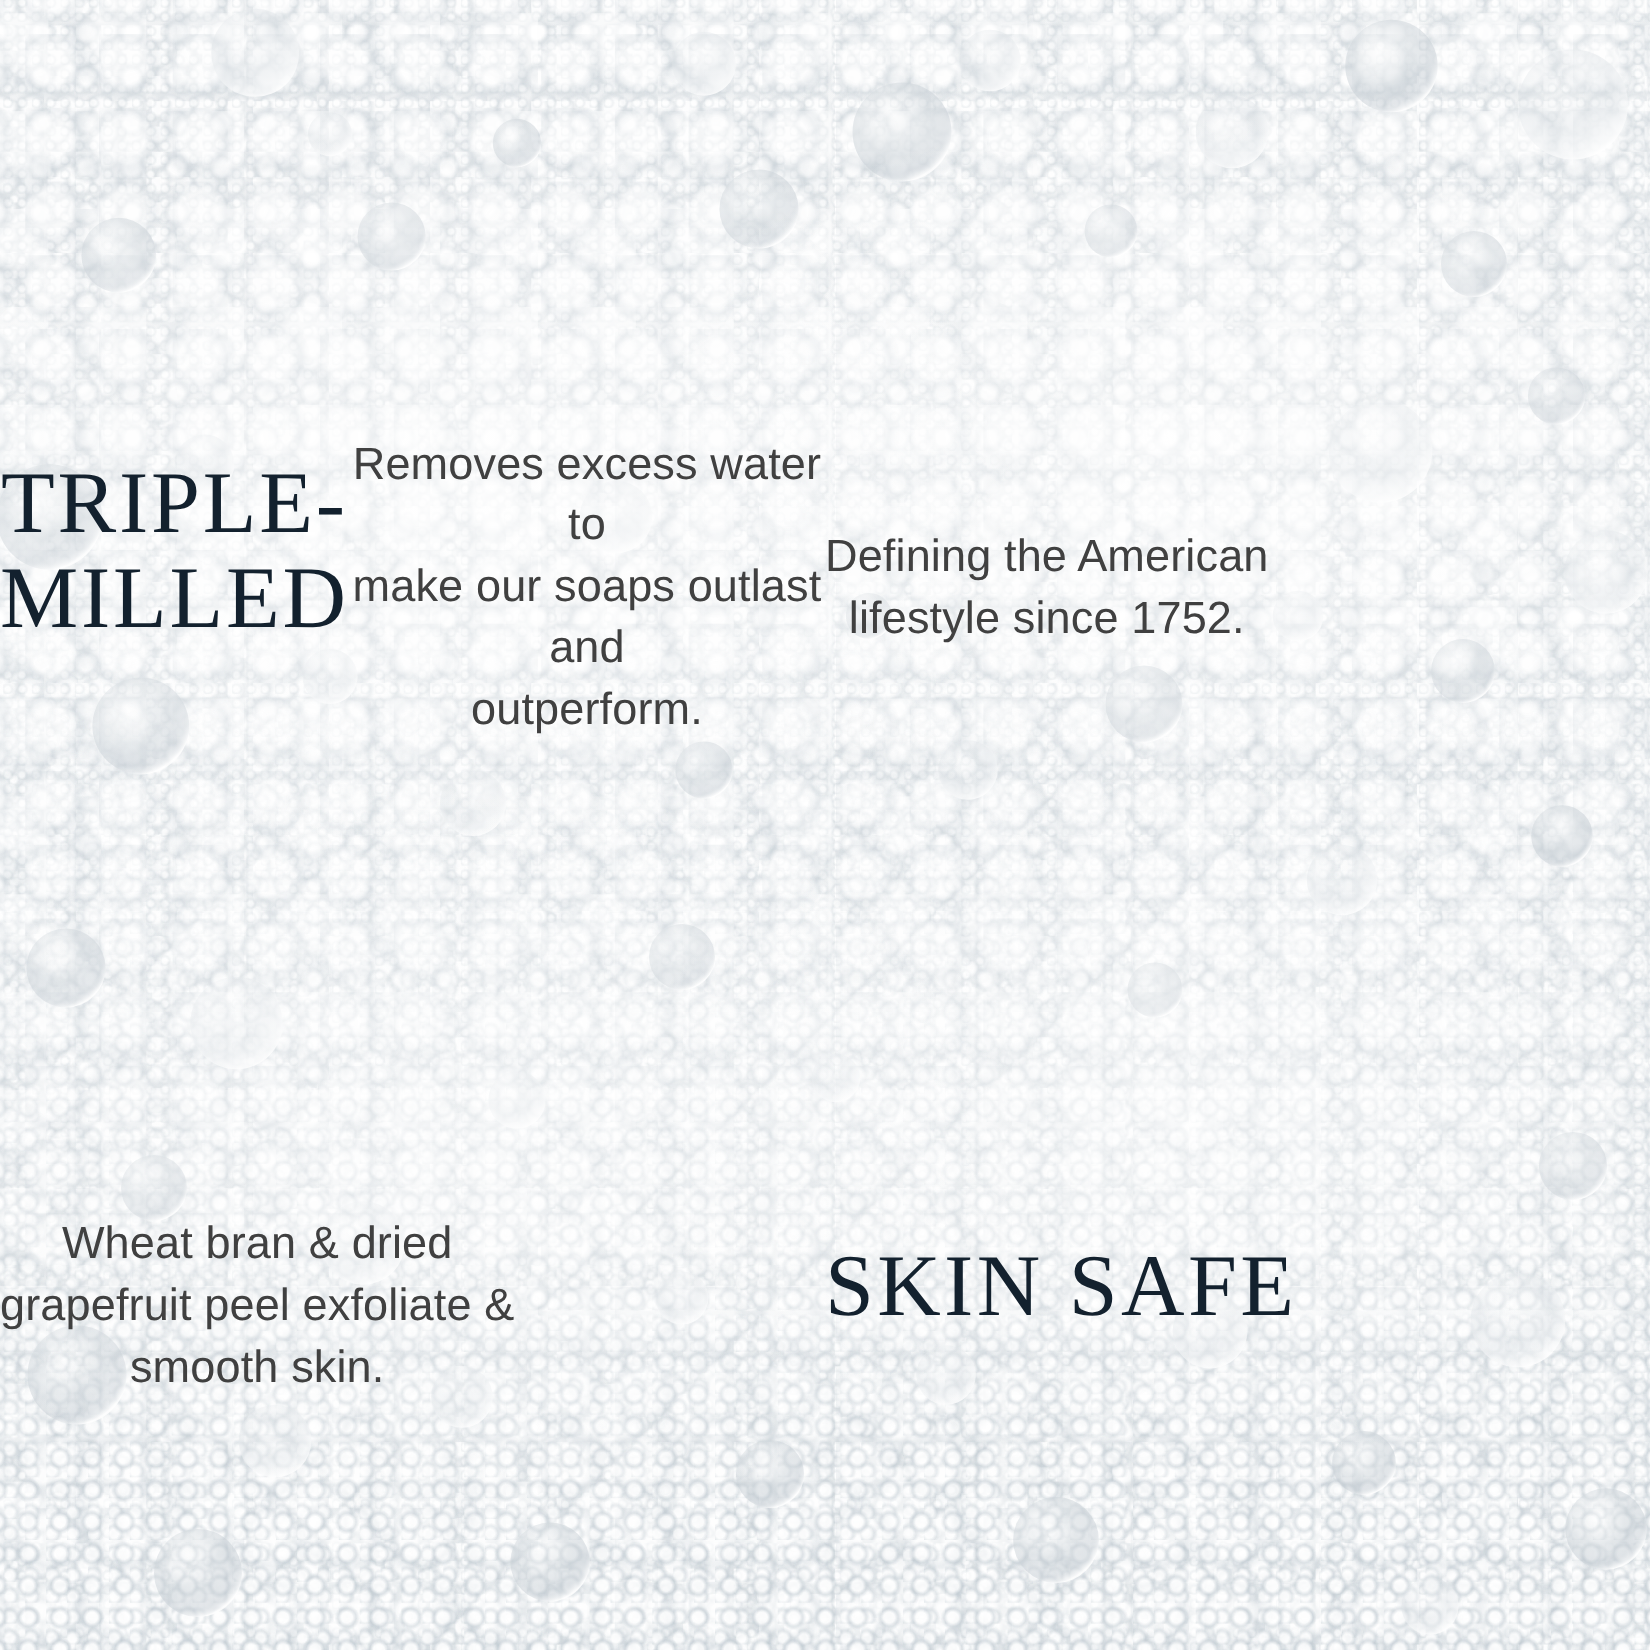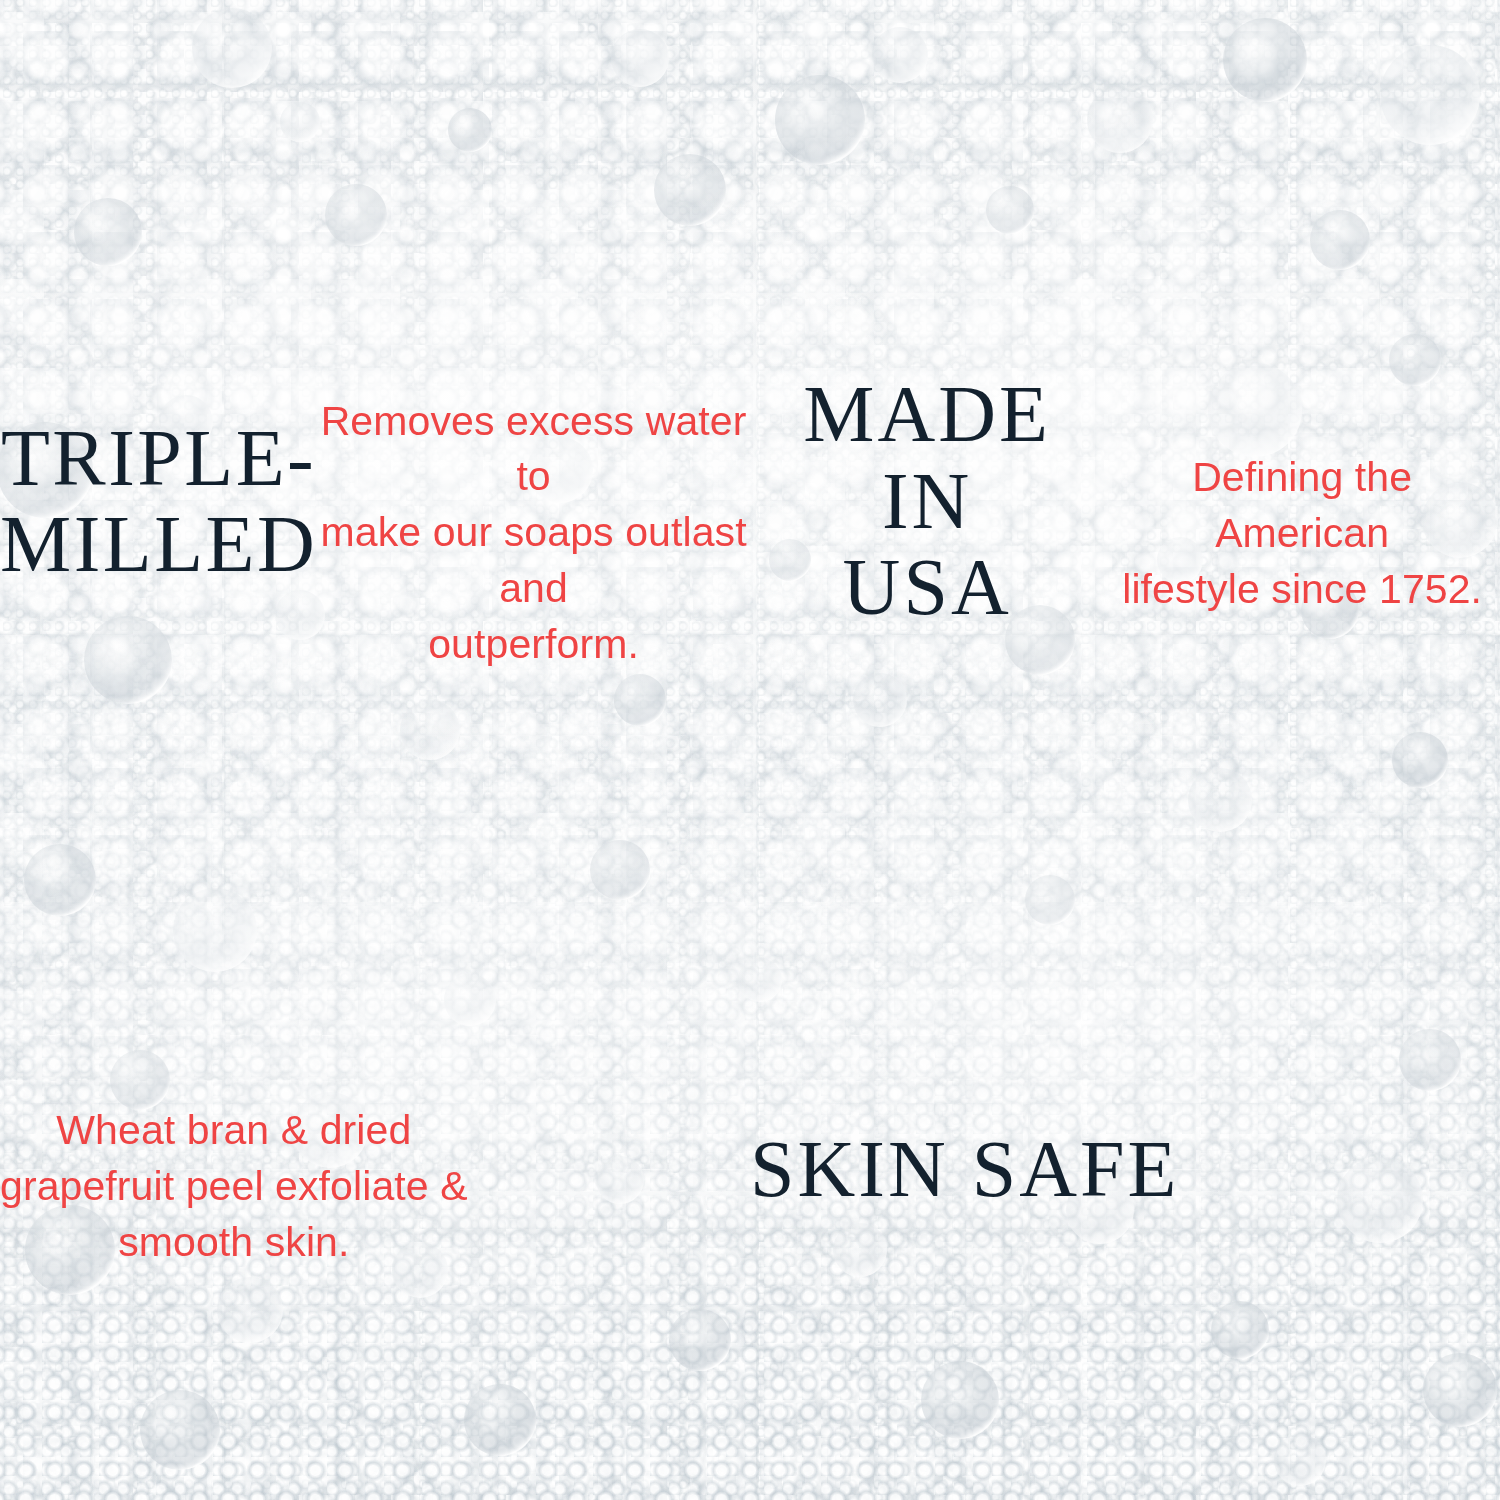--- a/index.html
+++ b/index.html
@@ -117,21 +117,21 @@
     text-align: center;
     font-weight: 400;
     margin: 0;
     text-transform: uppercase;
     white-space: pre-line;
     -webkit-font-smoothing: antialiased;
   }
 
   .benefit-body {
     font-family: "Liberation Sans", "DejaVu Sans", sans-serif;
-    color: #ef4444;
+    color: #404040;
     font-size: 41px;
     line-height: 1.36;
     text-align: center;
     font-weight: 300;
     margin: 0;
     white-space: pre-line;
     letter-spacing: 0.1px;
   }
 
   
@@ -234,22 +234,20 @@
 
     <div class="benefit-block row-top" id="block-triple-milled">
       <h2 class="benefit-heading">TRIPLE-
 MILLED</h2>
       <p class="benefit-body">Removes excess water to
 make our soaps outlast and
 outperform.</p>
     </div>
 
     <div class="benefit-block row-top" id="block-made-in-usa">
-      <h2 class="benefit-heading">MADE IN
-USA</h2>
       <p class="benefit-body">Defining the American
 lifestyle since 1752.</p>
     </div>
 
     <div class="benefit-block row-bottom" id="block-natural-exfoliants">
       <p class="benefit-body">Wheat bran &amp; dried
 grapefruit peel exfoliate &amp;
 smooth skin.</p>
     </div>
 

